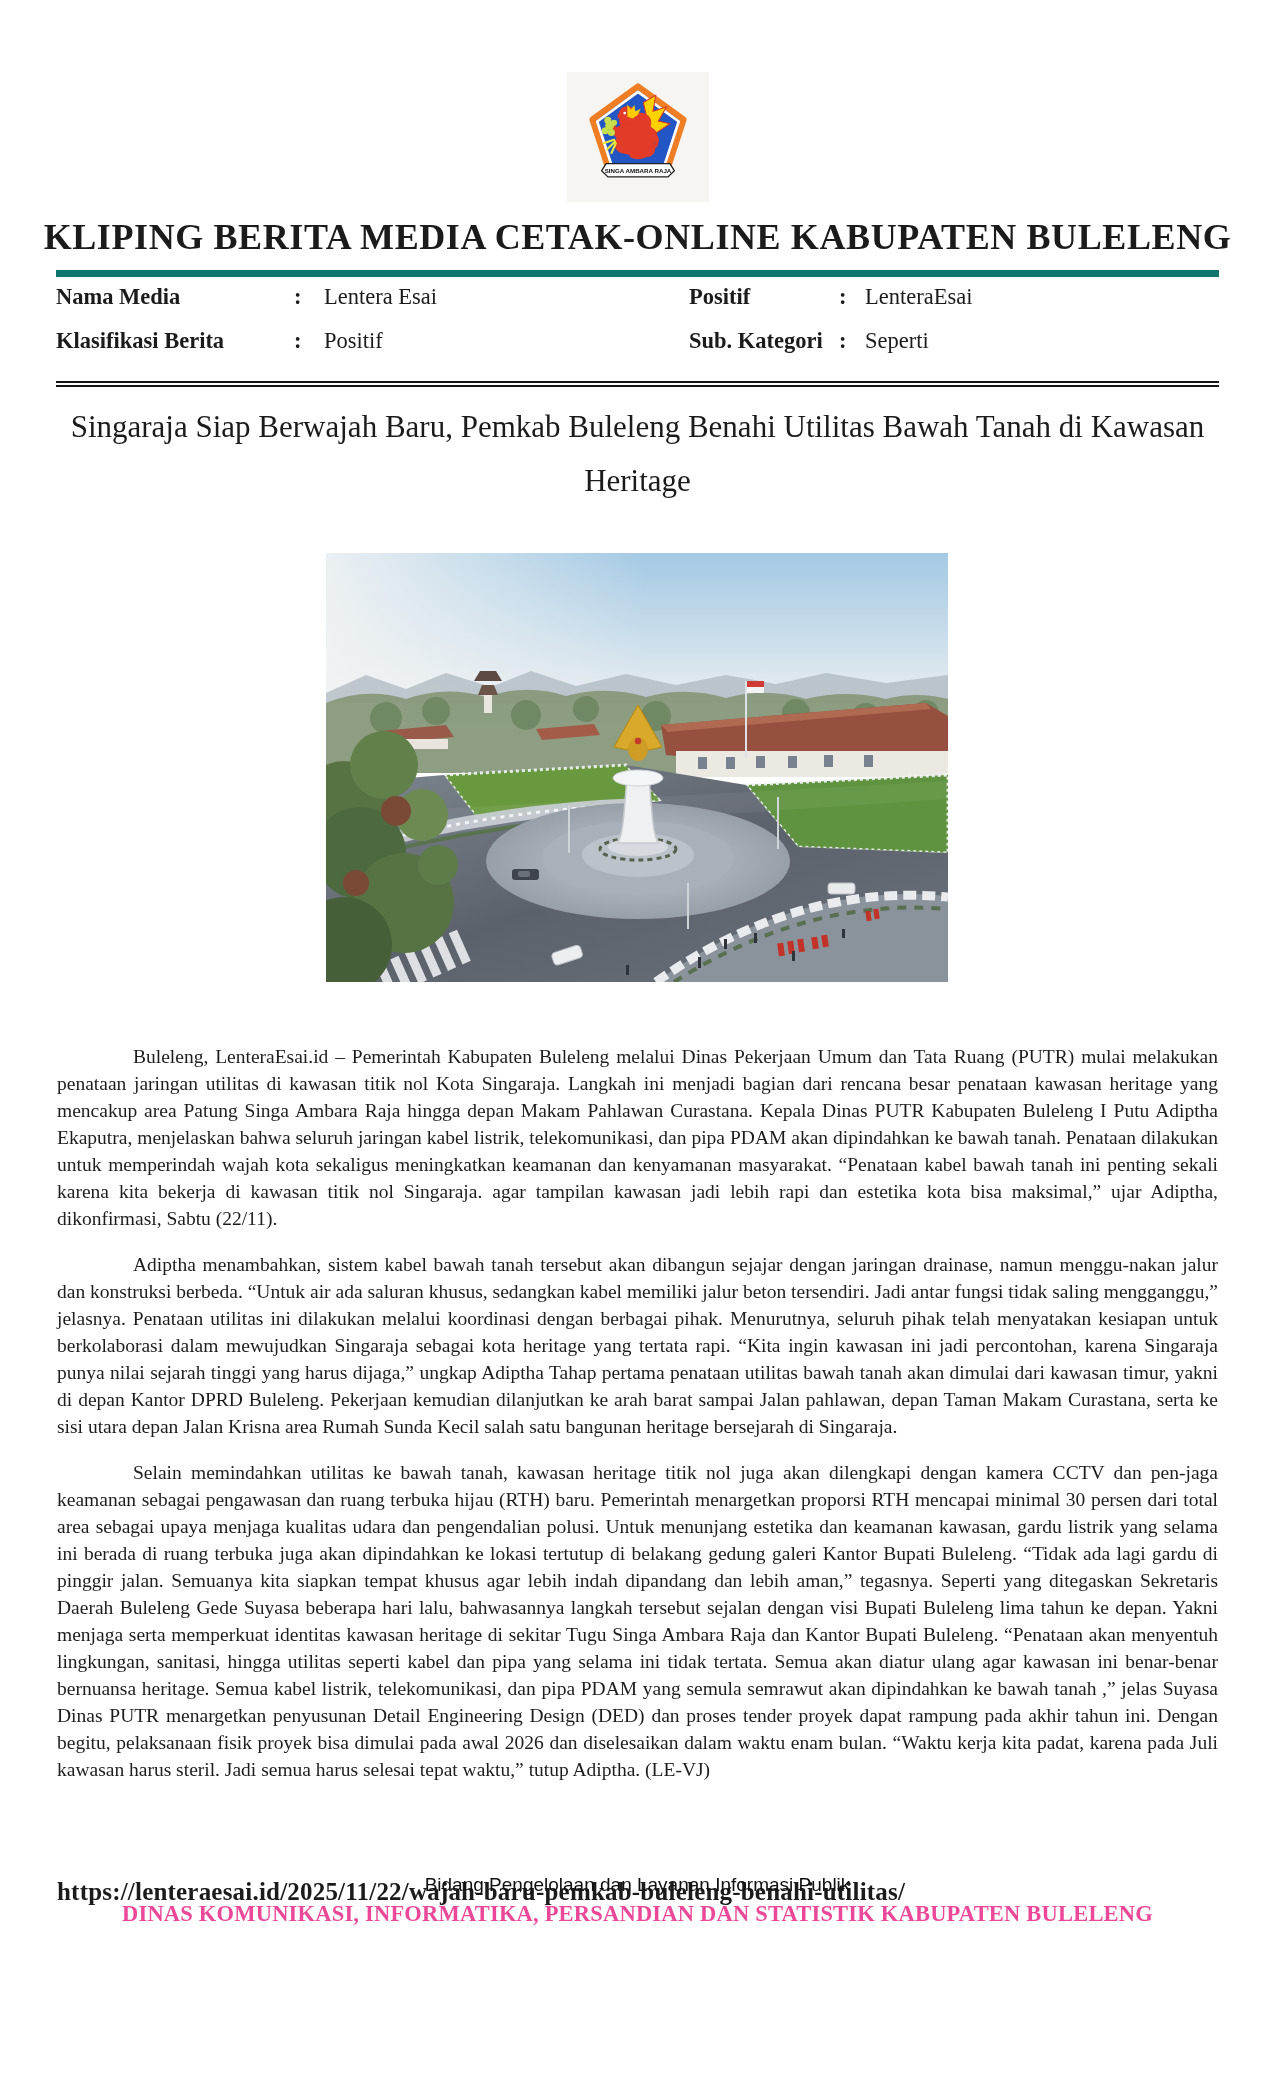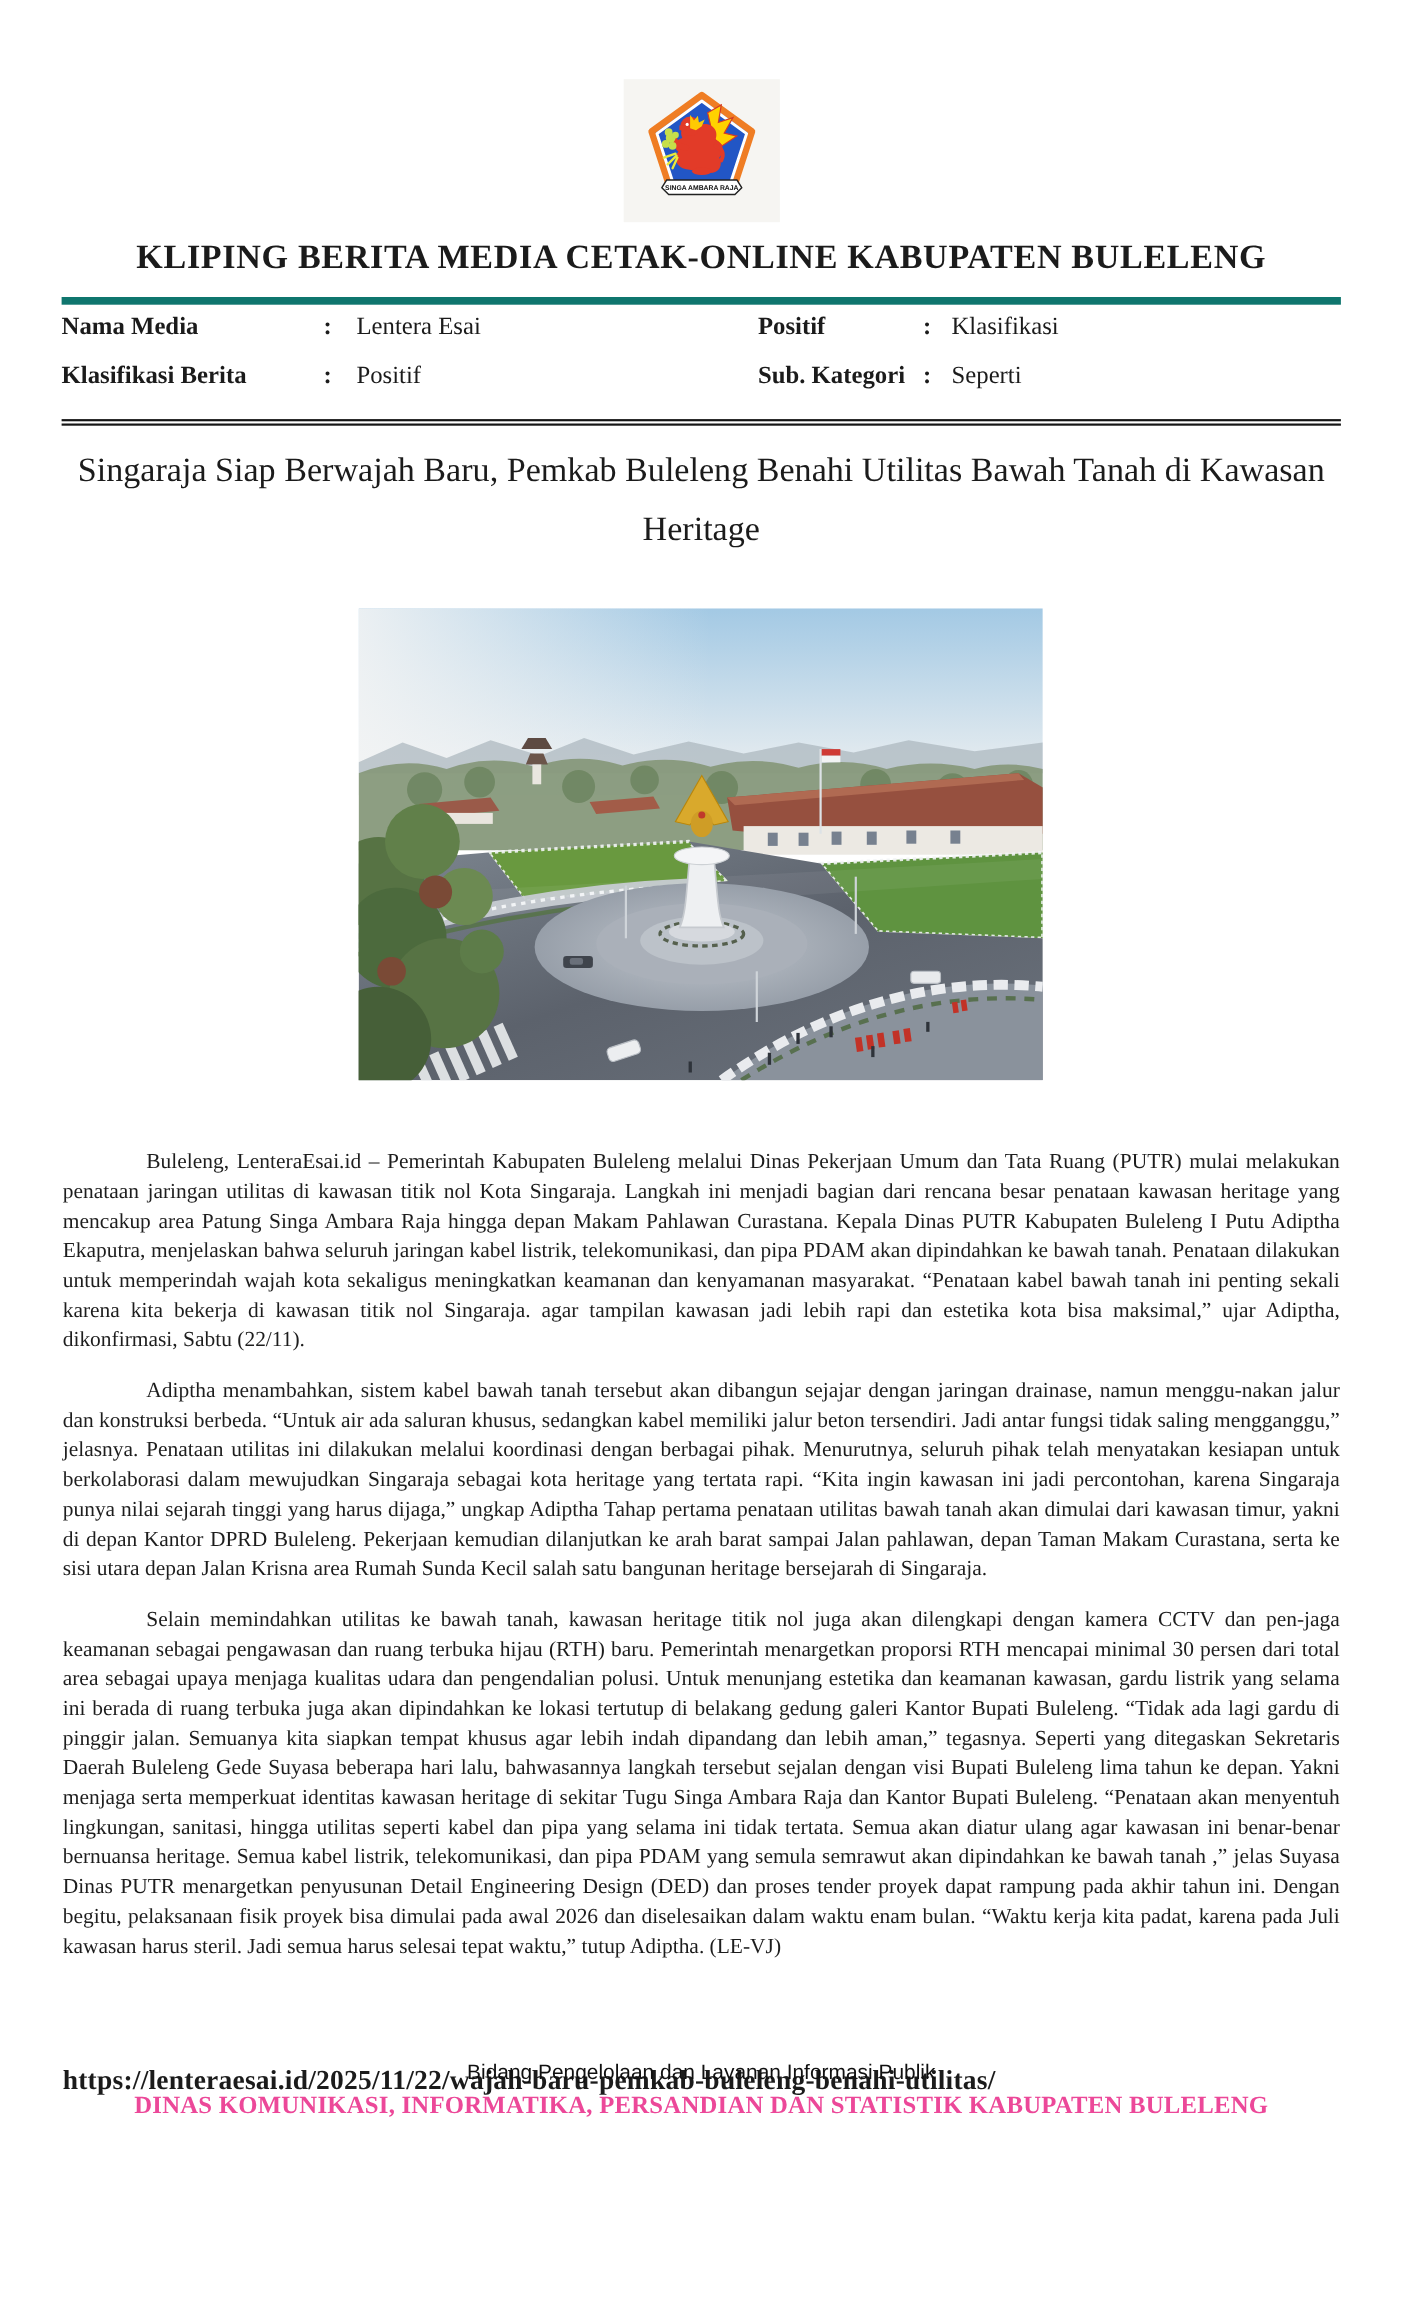--- a/index.html
+++ b/index.html
@@ -5,21 +5,21 @@
   html,body{margin:0;padding:0;background:#fff}
   .page{position:relative;width:1275px;height:2100px;background:#fff;
         font-family:"Liberation Serif",serif;color:#1b1b1b;overflow:hidden}
 
   .logo{position:absolute;top:72px;left:50%;transform:translateX(-50%);
         width:142px;height:130px;background:#f6f5f2;
         display:flex;align-items:center;justify-content:center}
   .logo svg{display:block}
 
   .hdr{position:absolute;top:216px;left:0;width:100%;text-align:center;
-       font-weight:bold;font-size:31px;letter-spacing:.6px;white-space:nowrap}
+       font-weight:bold;font-size:36px;letter-spacing:.6px;white-space:nowrap}
 
   .meta{position:absolute;top:270px;left:56px;width:1163px;
         border-top:7px solid #0f766e;border-bottom:6px double #161616;
         padding:7px 0 9px}
   .mrow{display:flex;align-items:baseline;height:44px;font-size:22.5px}
   .ml {width:238px;font-weight:bold}
   .mc {width:30px;font-weight:bold}
   .mv {width:365px}
   .ml2{width:150px;font-weight:bold}
   .mc2{width:26px;font-weight:bold}
@@ -87,21 +87,21 @@
 
   <div class="hdr">KLIPING BERITA MEDIA CETAK-ONLINE KABUPATEN BULELENG</div>
 
   <div class="meta">
     <div class="mrow">
       <span class="ml">Nama Media</span>
       <span class="mc">:</span>
       <span class="mv">Lentera Esai</span>
       <span class="ml2">Positif</span>
       <span class="mc2">:</span>
-      <span class="mv2">Klasifikasi</span>
+      <span class="mv2">LenteraEsai</span>
     </div>
     <div class="mrow">
       <span class="ml">Klasifikasi Berita</span>
       <span class="mc">:</span>
       <span class="mv">Positif</span>
       <span class="ml2">Sub. Kategori</span>
       <span class="mc2">:</span>
       <span class="mv2">Seperti</span>
     </div>
   </div>

